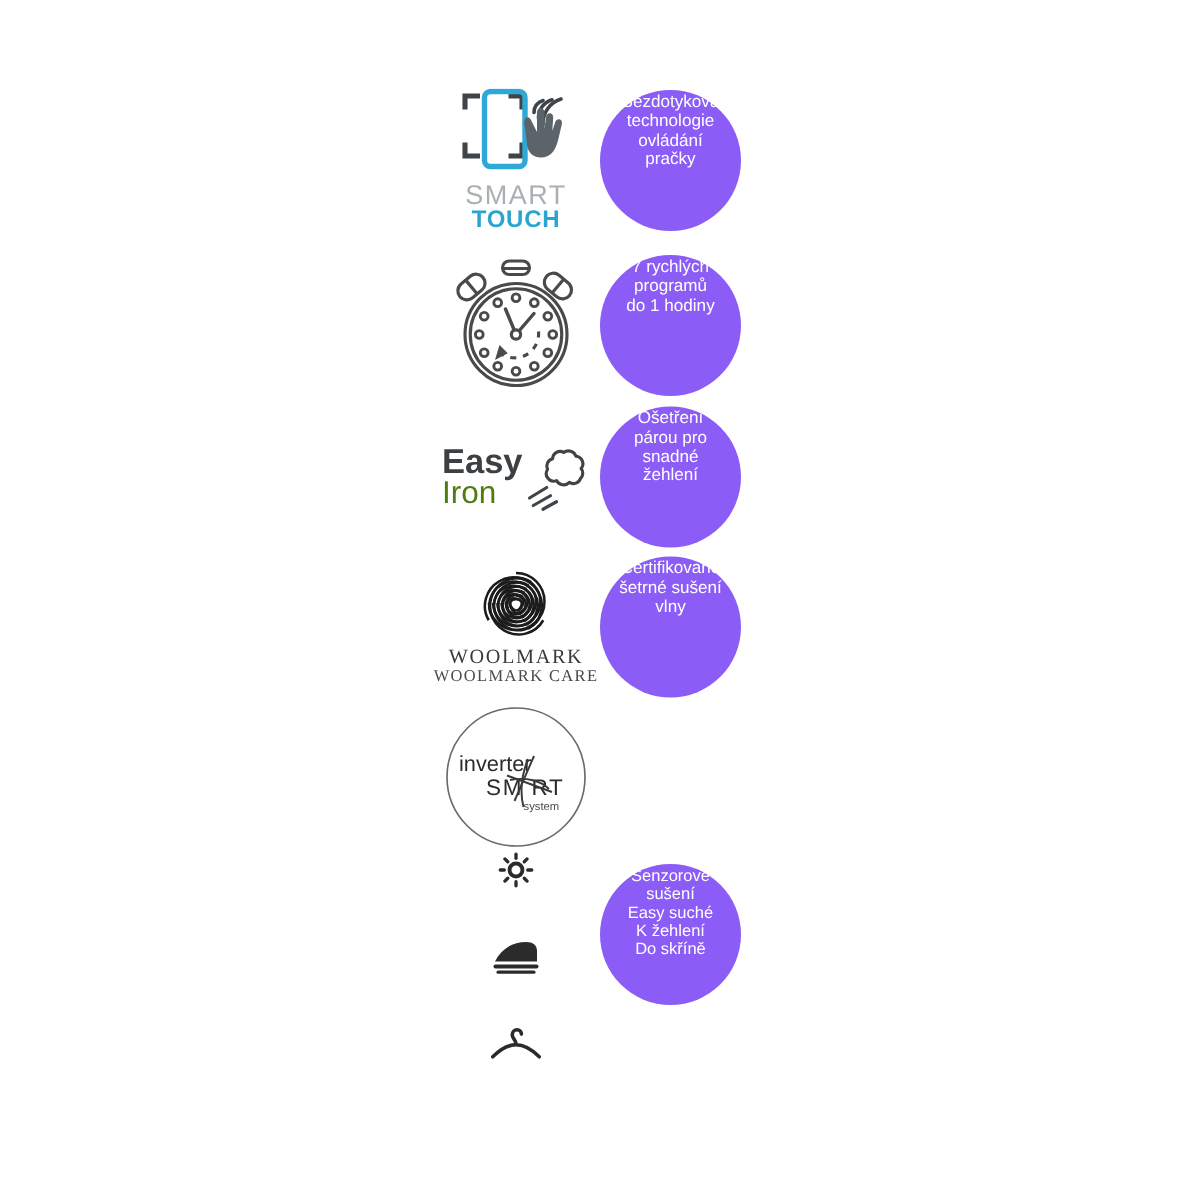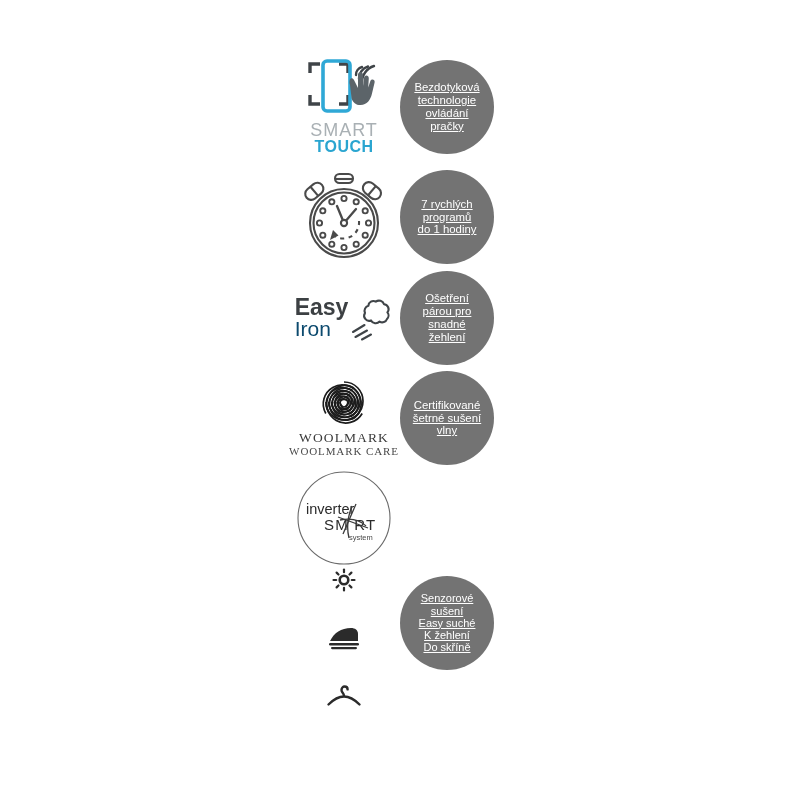--- a/index.html
+++ b/index.html
@@ -55,31 +55,30 @@
     height: 100px;
     display: flex;
     align-items: center;
     justify-content: flex-start;
   }
 
   .bubble {
     width: 94px;
     height: 94px;
     border-radius: 50%;
-    background: #737373;
+    background: #8b5cf6;
     color: #ffffff;
     display: flex;
-    align-items: center;
+    align-items: flex-start;
     justify-content: center;
     text-align: center;
     line-height: 1.12;
     font-size: 11.4px;
     box-sizing: border-box;
     padding: 2px 4px;
-    text-decoration: underline;
   }
   .bubble span { display: block; width: 100%; }
 
   
   .row-smart   { height: 118px; }
   .row-clock   { height: 102px; }
   .row-easy    { height: 100px; }
   .row-wool    { height: 100px; margin-top: 0px; }
   .row-inv     { height: 100px; }
   .row-sensor  { height: 150px; }
@@ -121,21 +120,21 @@
     line-height: 0.95;
   }
   .easy-word {
     font-size: 23px;
     font-weight: 700;
     color: #3c4043;
   }
   .iron-word {
     font-size: 21px;
     font-weight: 400;
-    color: #0c4a6e;
+    color: #4d7c0f;
   }
 
   
   .wool-logo {
     display: flex;
     flex-direction: column;
     align-items: center;
     justify-content: center;
   }
   .wool-word {

